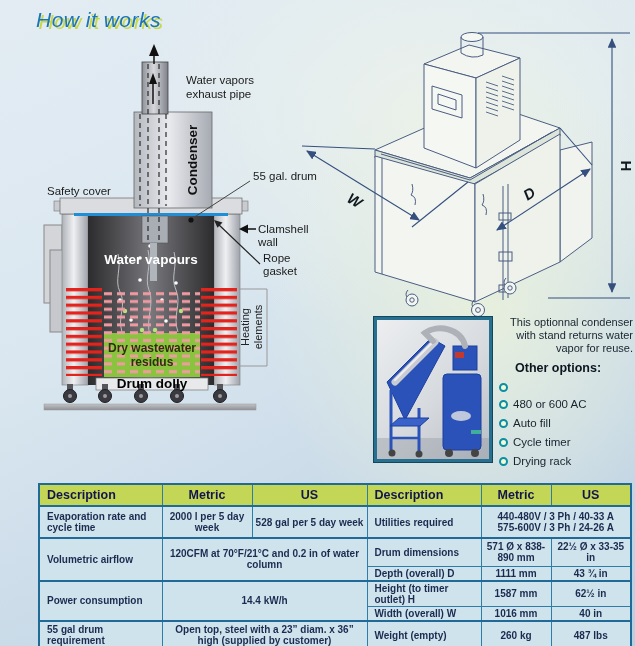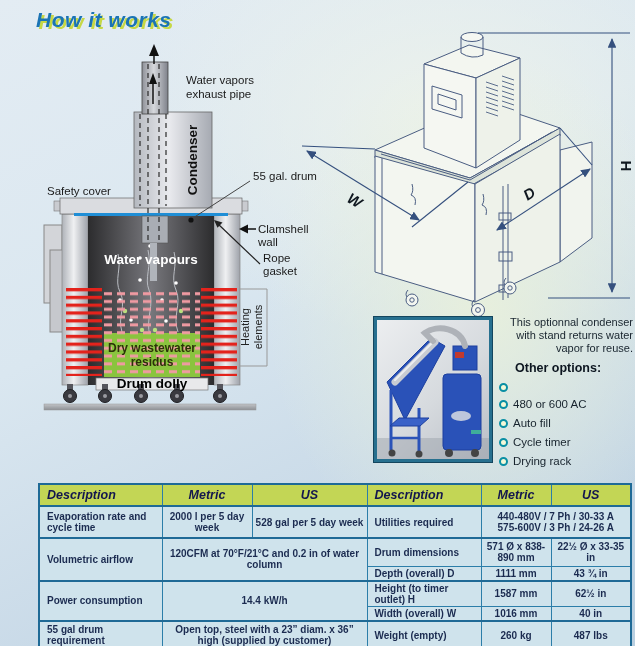--- a/index.html
+++ b/index.html
@@ -2,21 +2,21 @@
 <html><head>
 <meta charset="utf-8">
 <style>
   html,body{margin:0;padding:0;}
   body{font-family:"Liberation Sans",sans-serif;}
   .page{position:relative;width:635px;height:646px;overflow:hidden;
     background:
       radial-gradient(ellipse 300px 360px at 76% 48%, rgba(232,240,220,.95), rgba(232,240,220,0) 72%),
       radial-gradient(ellipse 420px 300px at 70% 18%, rgba(238,243,235,.9), rgba(238,243,235,0) 75%),
       linear-gradient(155deg,#e3ecf3 0%,#dae7f0 40%,#c5d7e6 78%,#b9cfe0 100%);}
-  .stylized-title{position:absolute;font-size:21px;font-weight:bold;font-style:italic;letter-spacing:.5px;text-align:center;}
+  .stylized-title{position:absolute;font-size:21px;font-weight:normal;font-style:italic;letter-spacing:.5px;text-align:center;}
   .title-how{left:36px;top:8px;color:#1b74b4;text-shadow:2.5px 2px 0 #c6d845;}
   .title-specs{left:36px;top:453px;color:#c6d845;text-shadow:2.5px 2px 0 #1b74b4;}
   .diagram-svg{position:absolute;left:0;top:0;}
 
   
   .photo-frame{position:absolute;left:374px;top:317px;width:112px;height:139px;
     border:3px solid #27708f;outline:1px solid #14465e;
     background:linear-gradient(135deg,#eceef0 0%,#d6dade 55%,#b9bec6 100%);}
 
   
@@ -27,21 +27,21 @@
   .blt{flex:0 0 auto;width:5px;height:5px;border:2.5px solid #0a8fa4;border-radius:50%;
     background:#f4f9d8;margin:2px 5px 0 0;}
 
   
   table.specs{position:absolute;left:38px;top:483px;width:592px;border-collapse:collapse;
     table-layout:fixed;font-size:10px;color:#1b2b50;}
   table.specs th,table.specs td{border:1px solid #2c7ea9;padding:1px 3px;vertical-align:middle;
     text-align:center;font-weight:bold;background:#cfe3ec;overflow:hidden;}
   table.specs{border:2px solid #1f6a96;}
   table.specs th{background:#c3d655;color:#13164e;font-size:12.5px;height:18px;
-    border-bottom:2px solid #1f6a96;font-style:italic;}
+    border-bottom:2px solid #1f6a96;}
   table.specs th.desc,table.specs td.desc{text-align:left;padding-left:7px;}
   tr.grp td{border-top:2px solid #1f6a96;}
   td .key{font-weight:bold;}
 </style>
 </head>
 <body>
 
 <div class="page">
 
   <div class="stylized-title title-how">How it works</div>
@@ -358,21 +358,21 @@
         <th>US</th>
       </tr>
     </thead>
     <tbody>
       <tr style="height:32px">
         <td class="desc">Evaporation rate and cycle time</td>
         <td>2000 l per 5 day week</td>
         <td>528 gal per 5 day week</td>
         <td class="desc">Utilities required</td>
         <td colspan="2">
-          <div>440-480V / 7 Ph / 30-33 A</div>
+          <div>440-480V / 3 Ph / 40-33 A</div>
           <div>575-600V / 3 Ph / 24-26 A</div>
         </td>
       </tr>
       <tr class="grp" style="height:28px">
         <td class="desc" rowspan="2">Volumetric airflow</td>
         <td colspan="2" rowspan="2">120CFM at 70°F/21°C and 0.2 in of water column</td>
         <td class="desc">Drum dimensions</td>
         <td>571 Ø x 838-890 mm</td>
         <td>22½ Ø x 33-35 in</td>
       </tr>

